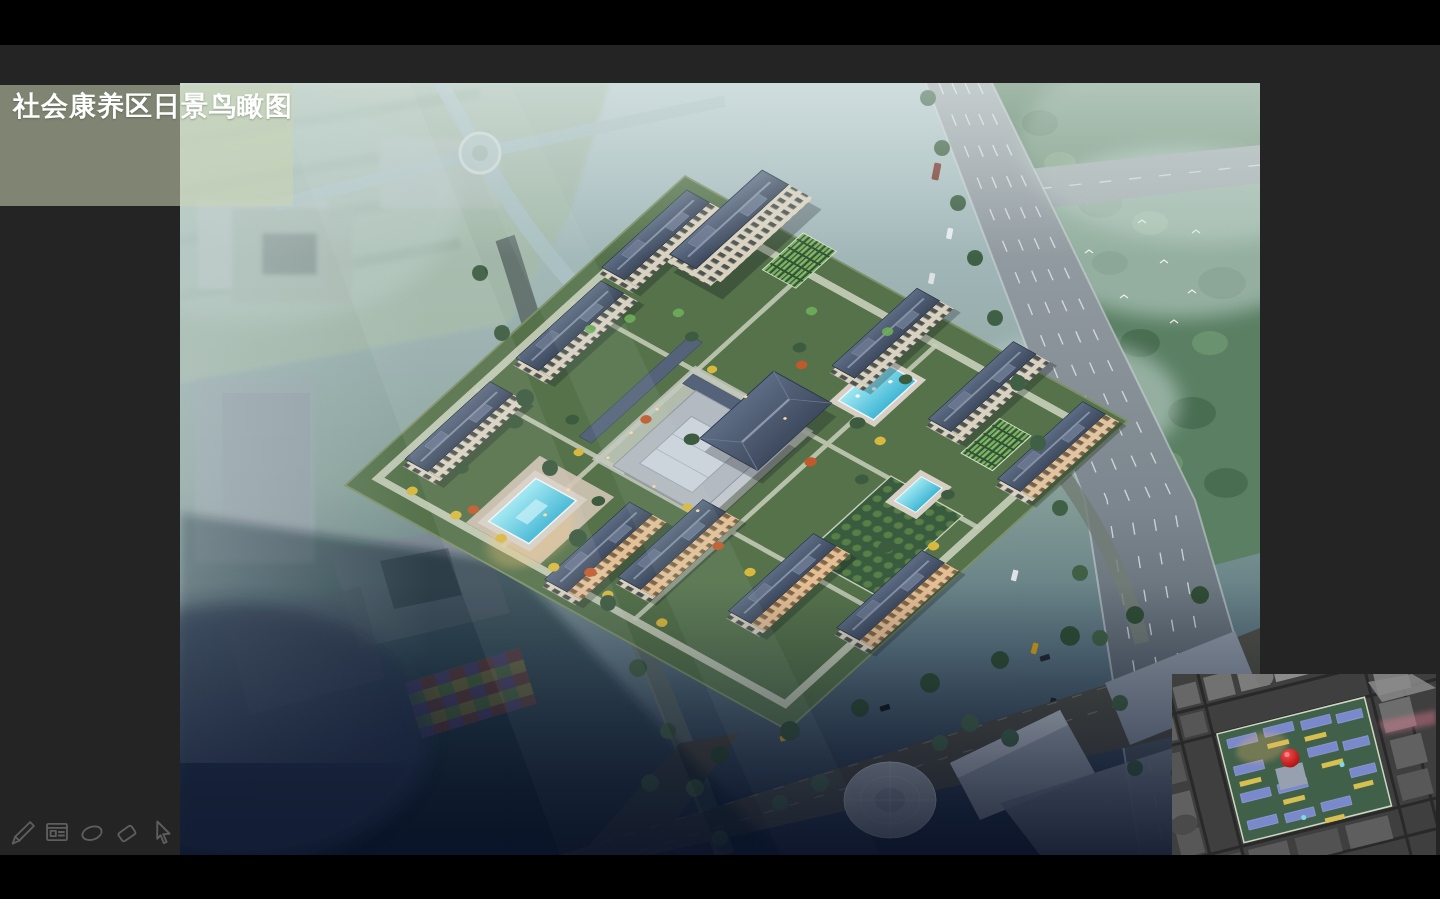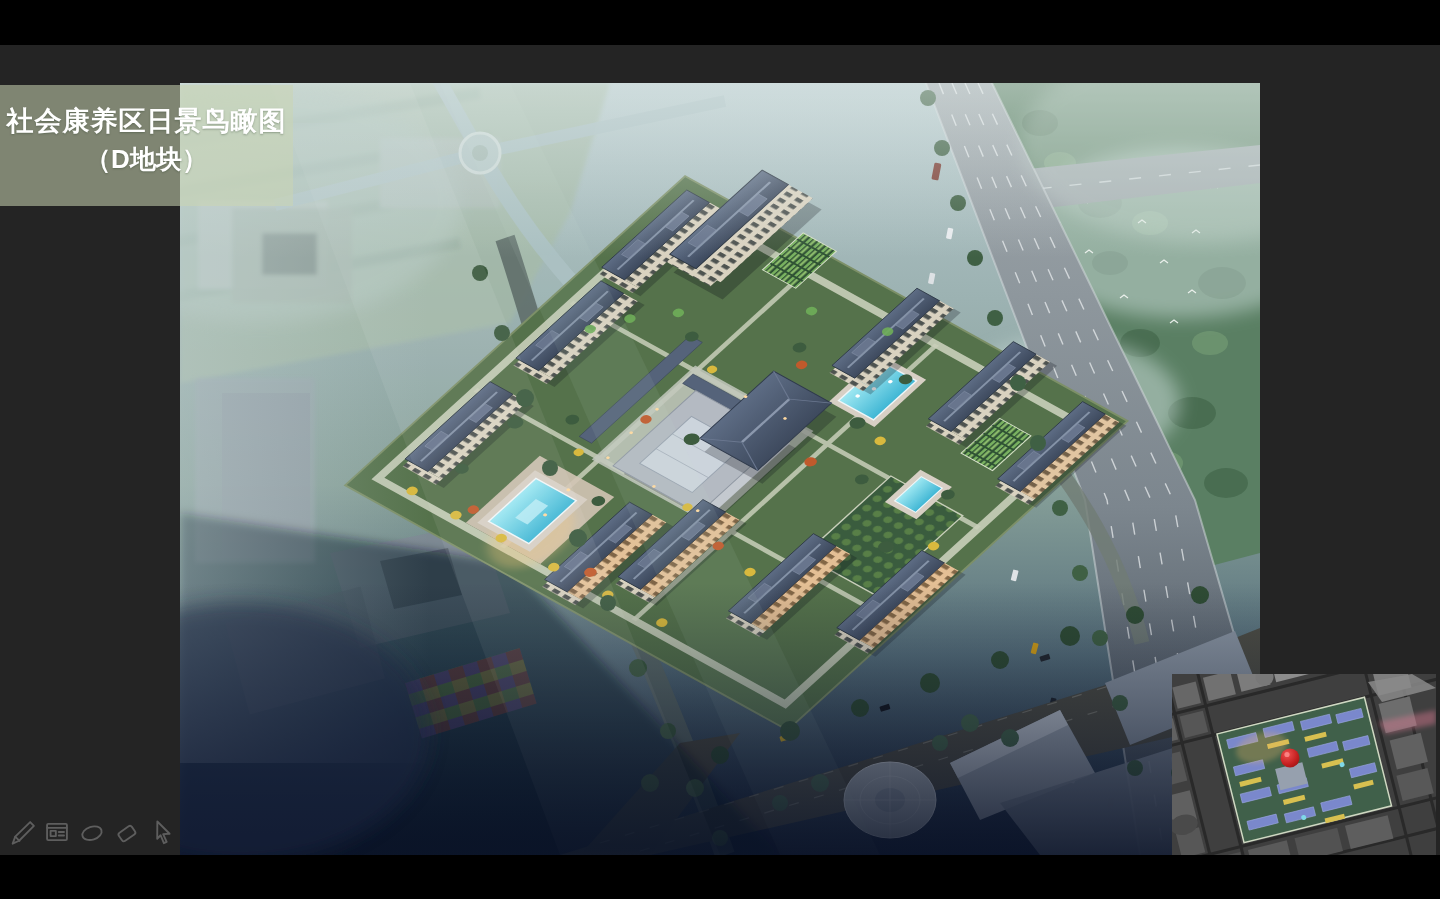--- a/index.html
+++ b/index.html
@@ -2,22 +2,22 @@
 <html><head>
 <meta charset="utf-8">
 <style>
   html,body{margin:0;padding:0;background:#000;}
   body{width:1440px;height:899px;position:relative;overflow:hidden;
        font-family:"Liberation Sans","DejaVu Sans",sans-serif;}
   .stage{position:absolute;left:0;top:45px;width:1440px;height:810px;background:#242424;}
   .slide{position:absolute;left:180px;top:83px;width:1080px;height:772px;overflow:hidden;background:#8aa0a4;}
   .slide svg{display:block;}
   .title-overlay{position:absolute;left:0;top:85px;width:293px;height:121px;
-       background:rgba(203,213,178,0.55);color:#fff;text-align:center;
-       padding-top:18px;box-sizing:border-box;}
+       background:rgba(203,213,178,0.55);color:#fff;text-align:right;
+       padding-top:3px;box-sizing:border-box;}
   .title-line1{font-size:27px;font-weight:bold;letter-spacing:1px;line-height:36px;
        text-shadow:0 1px 2px rgba(40,60,40,.35);}
   .title-line2{font-size:26px;font-weight:bold;line-height:40px;
        text-shadow:0 1px 2px rgba(40,60,40,.35);}
   .toolbar{position:absolute;left:8px;top:818px;display:flex;gap:7px;}
   .tool{width:28px;height:28px;display:block;cursor:pointer;}
   .tool svg{width:28px;height:28px;stroke:#5e5e5e;fill:none;stroke-width:1.6;
        stroke-linejoin:round;stroke-linecap:round;}
   .inset{position:absolute;left:1172px;top:674px;width:264px;height:181px;
        box-shadow:inset 0 0 20px 6px rgba(0,0,0,0.55);overflow:hidden;background:#3f3f3f;}
@@ -457,21 +457,20 @@
   <ellipse cx="80" cy="120" rx="200" ry="120" fill="#c2d4d2" opacity="0.35" filter="url(#b9)"></ellipse>
   <ellipse cx="1020" cy="60" rx="180" ry="100" fill="#d4e2dc" opacity="0.3" filter="url(#b9)"></ellipse>
   <rect x="0" y="500" width="1080" height="272" fill="url(#darkBot)"></rect>
   <ellipse cx="60" cy="650" rx="190" ry="130" fill="#1a2742" opacity="0.5" filter="url(#b9)"></ellipse>
 </g>
 </svg>
 </div>
 
 <div class="title-overlay">
   <div class="title-line1">社会康养区日景鸟瞰图</div>
-  <div class="title-line2">（D地块）</div>
 </div>
 
 <div class="inset">
 <svg viewBox="0 0 264 181" width="264" height="181">
   <defs>
     <filter id="ib2" x="-40%" y="-40%" width="180%" height="180%">
           <feGaussianBlur stdDeviation="2.5"></feGaussianBlur>
         </filter>
     <linearGradient id="ipoolg" x1="0" y1="0" x2="0" y2="1">
       <stop offset="0" stop-color="#9fe8f2"></stop>

